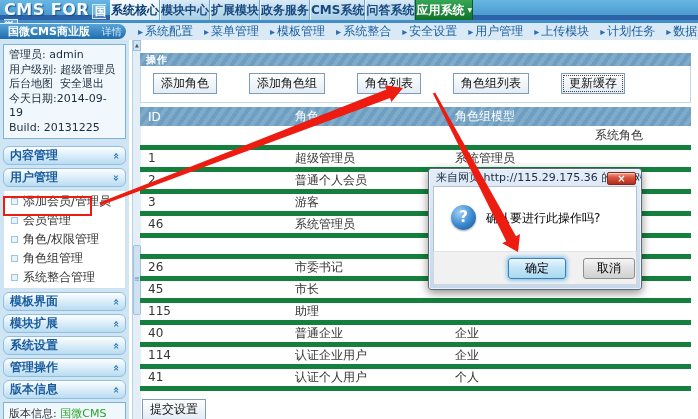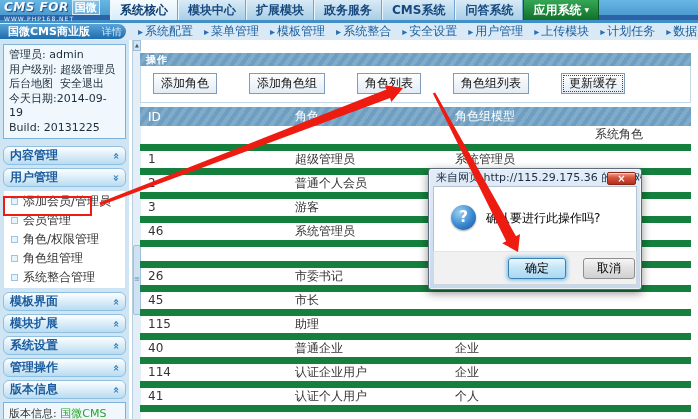--- a/index.html
+++ b/index.html
@@ -7,27 +7,27 @@
   body {
     position: relative; overflow: hidden; background:#fff;
     font-family:"DejaVu Sans","Liberation Sans",sans-serif;
     font-size:12px; color:#333;
   }
   
   .topbar { position:absolute; left:0; top:0; width:698px; height:23px;
     background:linear-gradient(#66b7e4,#3f8cc6); }
   .topband { position:absolute; left:0; top:15px; width:698px; height:5px; background:#2b62a8; }
   .logo { position:absolute; left:4px; top:0; width:106px; height:22px; }
-  .logo-main { font-style:italic; font-weight:bold; font-size:12px; color:#f4fafe;
+  .logo-main { font-weight:bold; font-size:16px; color:#f4fafe;
     text-shadow:1px 1px 1px #1c4c7e; letter-spacing:.5px; }
   .logo-cn { font-weight:bold; font-size:11px; color:#fff; border:1px solid #d5e9f7;
     background:rgba(255,255,255,.18); padding:0 2px; margin-left:3px; }
   .logo-sub { font-size:6px; color:#e4f2fb; letter-spacing:1px; }
   .tabs { position:absolute; left:110px; top:0; height:20px; display:flex; }
-  .tab { height:20px; line-height:20px; padding:0 9px; font-size:12px; font-weight:bold;
+  .tab { height:20px; line-height:20px; padding:0 0; font-size:12px; font-weight:bold;
     color:#17497e; background:linear-gradient(#d8eaf6,#a9cee7);
     border-right:1px solid #6fa5cf; border-left:1px solid #eaf5fc; cursor:pointer; white-space:nowrap; }
   .tab.active { background:linear-gradient(#f6fbfe,#d8ecf8); color:#0f3e72; }
   .tab.green { background:linear-gradient(#35a755,#107028); color:#fff; border-color:#0c5c20; }
   .tab .caret { font-size:6px; vertical-align:2px; margin-left:3px; }
   
   .subbar { position:absolute; left:0; top:23px; width:698px; height:17px; background:#d9e9f5; }
   .pill { position:absolute; left:0; top:24px; width:126px; height:15px;
     background:linear-gradient(#58a4d6,#1f6cae); border-radius:0 8px 8px 0;
     color:#fff; font-size:11px; font-weight:bold; line-height:15px; padding-left:8px; }
@@ -70,21 +70,21 @@
     letter-spacing:1px; }
   .panel-b { border:1px solid #c3d9e8; border-top:none; padding:7px 0 8px 12px;
     display:flex; gap:32px; }
   .btn { font-size:12px; color:#111; background:linear-gradient(#fefefe,#e3ecf4);
     border:1px solid #7f9db9; padding:1px 7px; cursor:pointer; font-family:inherit; }
   .btn.focus { outline:1px dotted #444; outline-offset:-3px; }
   table.roles { width:551px; border-collapse:collapse; table-layout:fixed; font-size:12px;
     margin-top:4px; }
   table.roles th { height:19px; color:#fff; font-weight:normal; text-align:left;
     padding-left:8px; }
-  table.roles td { height:20px; padding-left:8px; color:#333; border-bottom:7px solid #15803d; }
+  table.roles td { height:20px; padding-left:8px; color:#333; border-bottom:5px solid #15803d; }
   tr.grp td { height:21px; padding-left:0; }
   tr.grp .grp-label { margin-left:455px; color:#333; }
   .submit-row { margin:8px 0 0 2px; }
   
   .dlg { position:absolute; left:428px; top:168px; width:214px; height:122px; z-index:10;
     background:linear-gradient(#e3edf8,#c6d8ea); border:1px solid #5b6b7c; border-radius:3px;
     box-shadow:0 3px 10px rgba(0,0,0,.45), inset 0 0 0 1px rgba(255,255,255,.65); }
   .dlg-title { height:17px; line-height:17px; font-size:11px; color:#1c2c44; padding-left:7px;
     white-space:nowrap; overflow:hidden; }
   .dlg-close { position:absolute; top:3px; right:5px; width:29px; height:13px;

